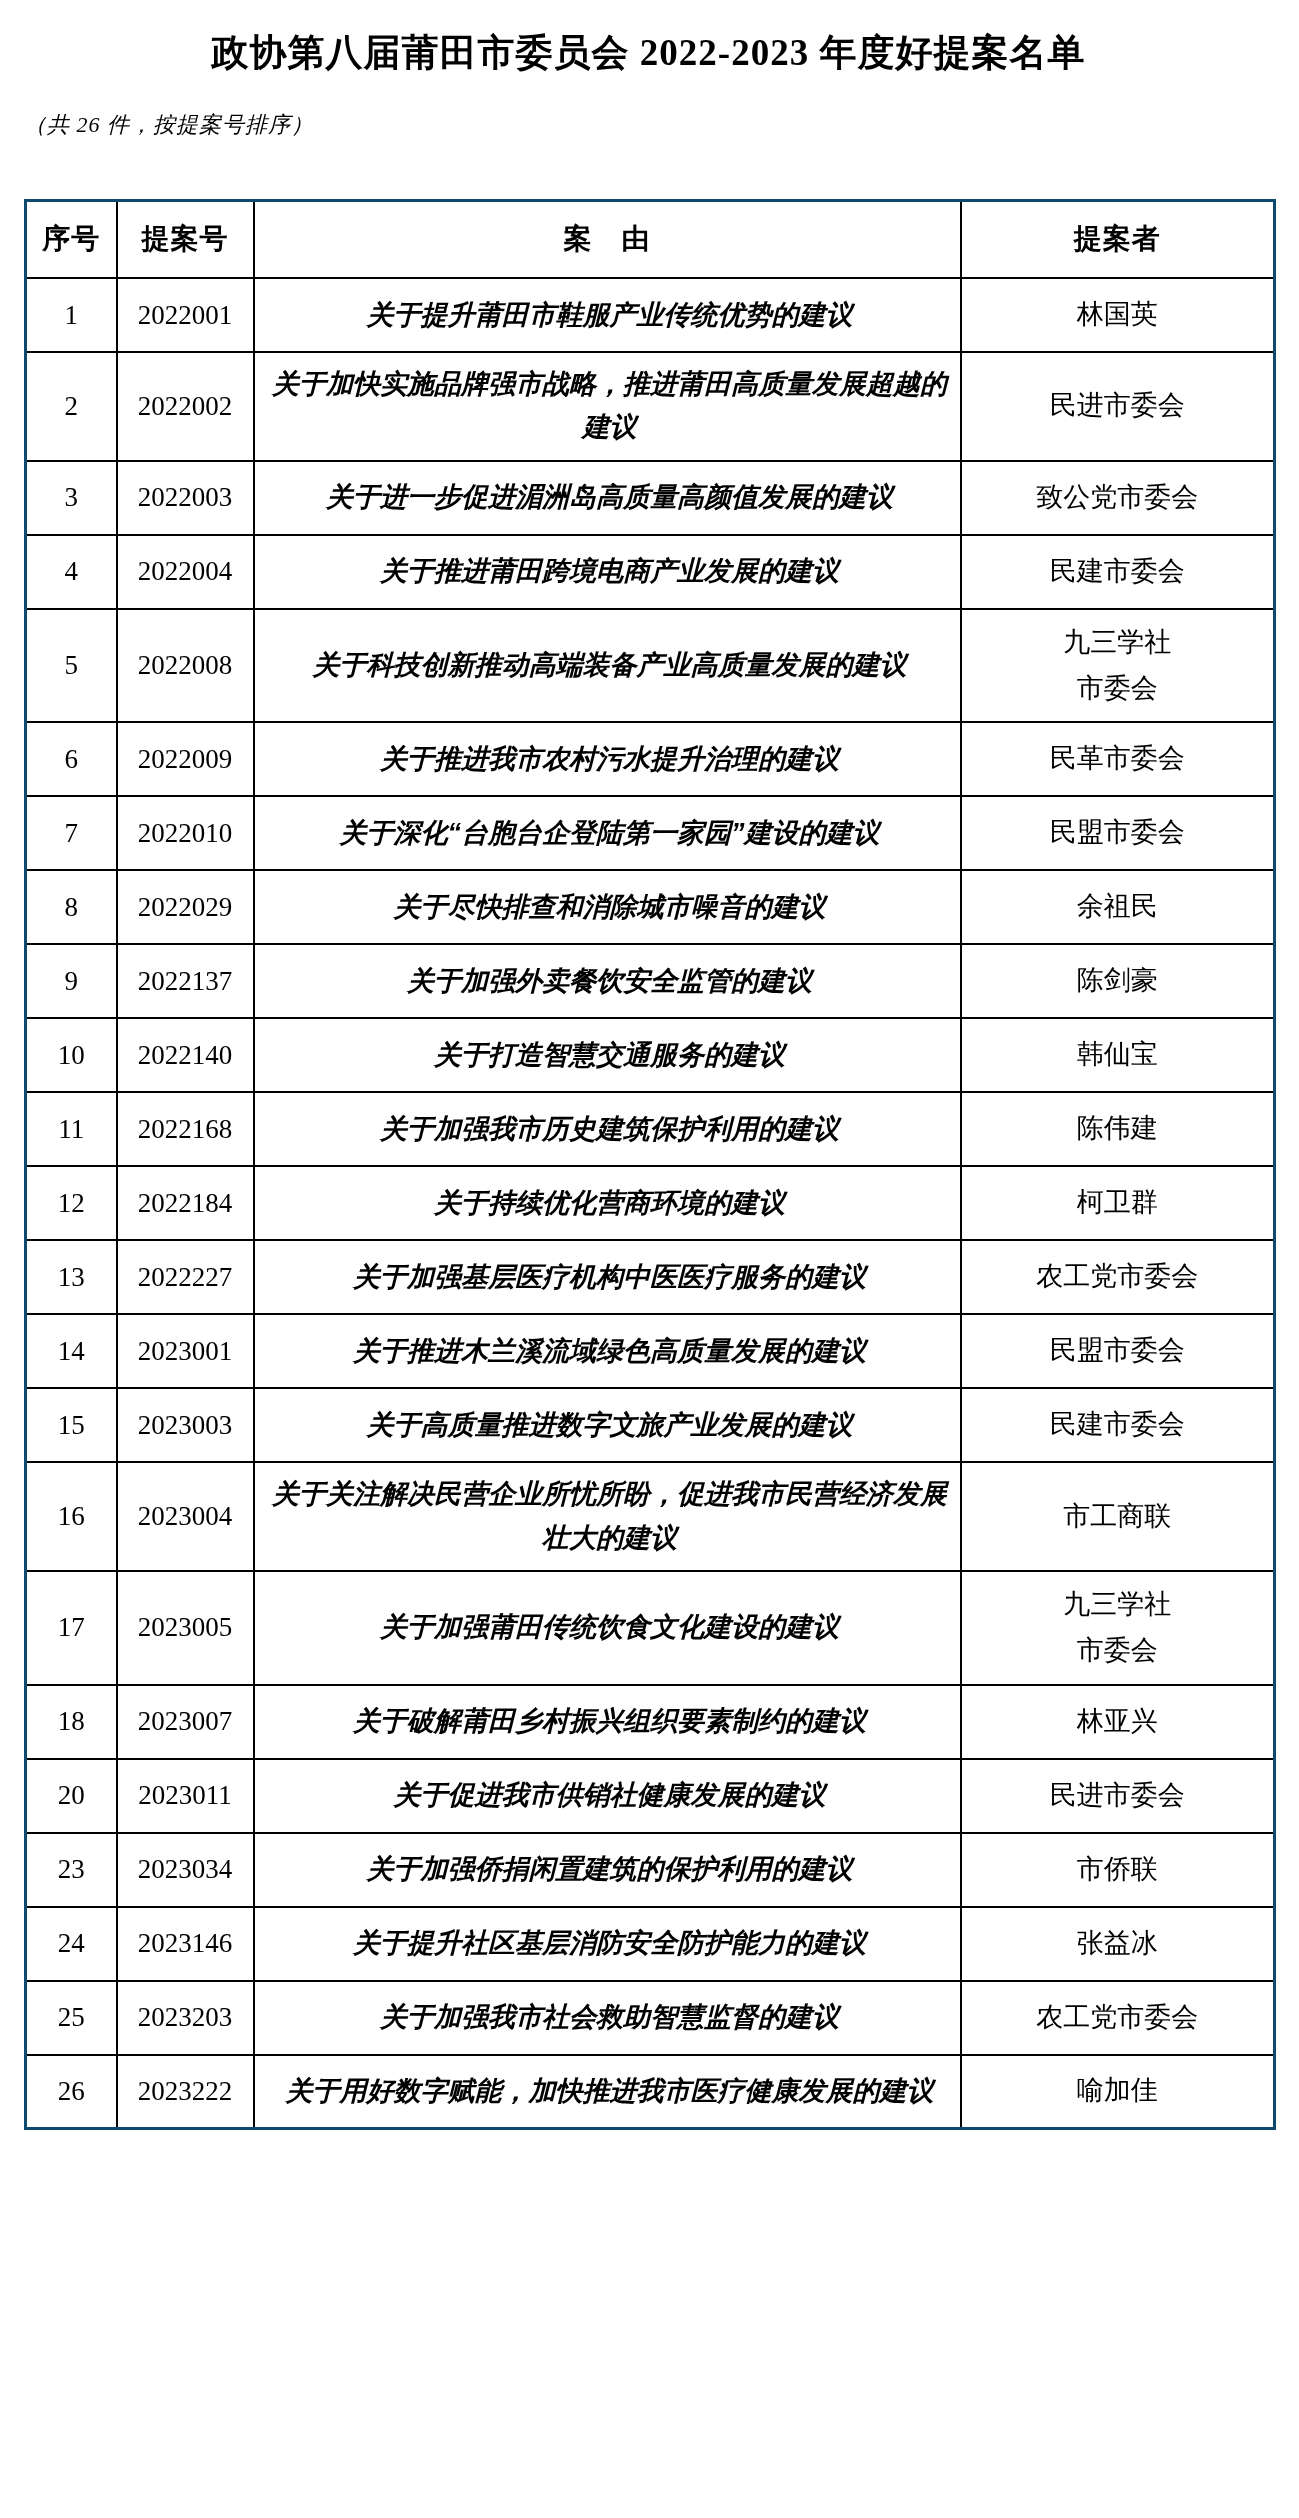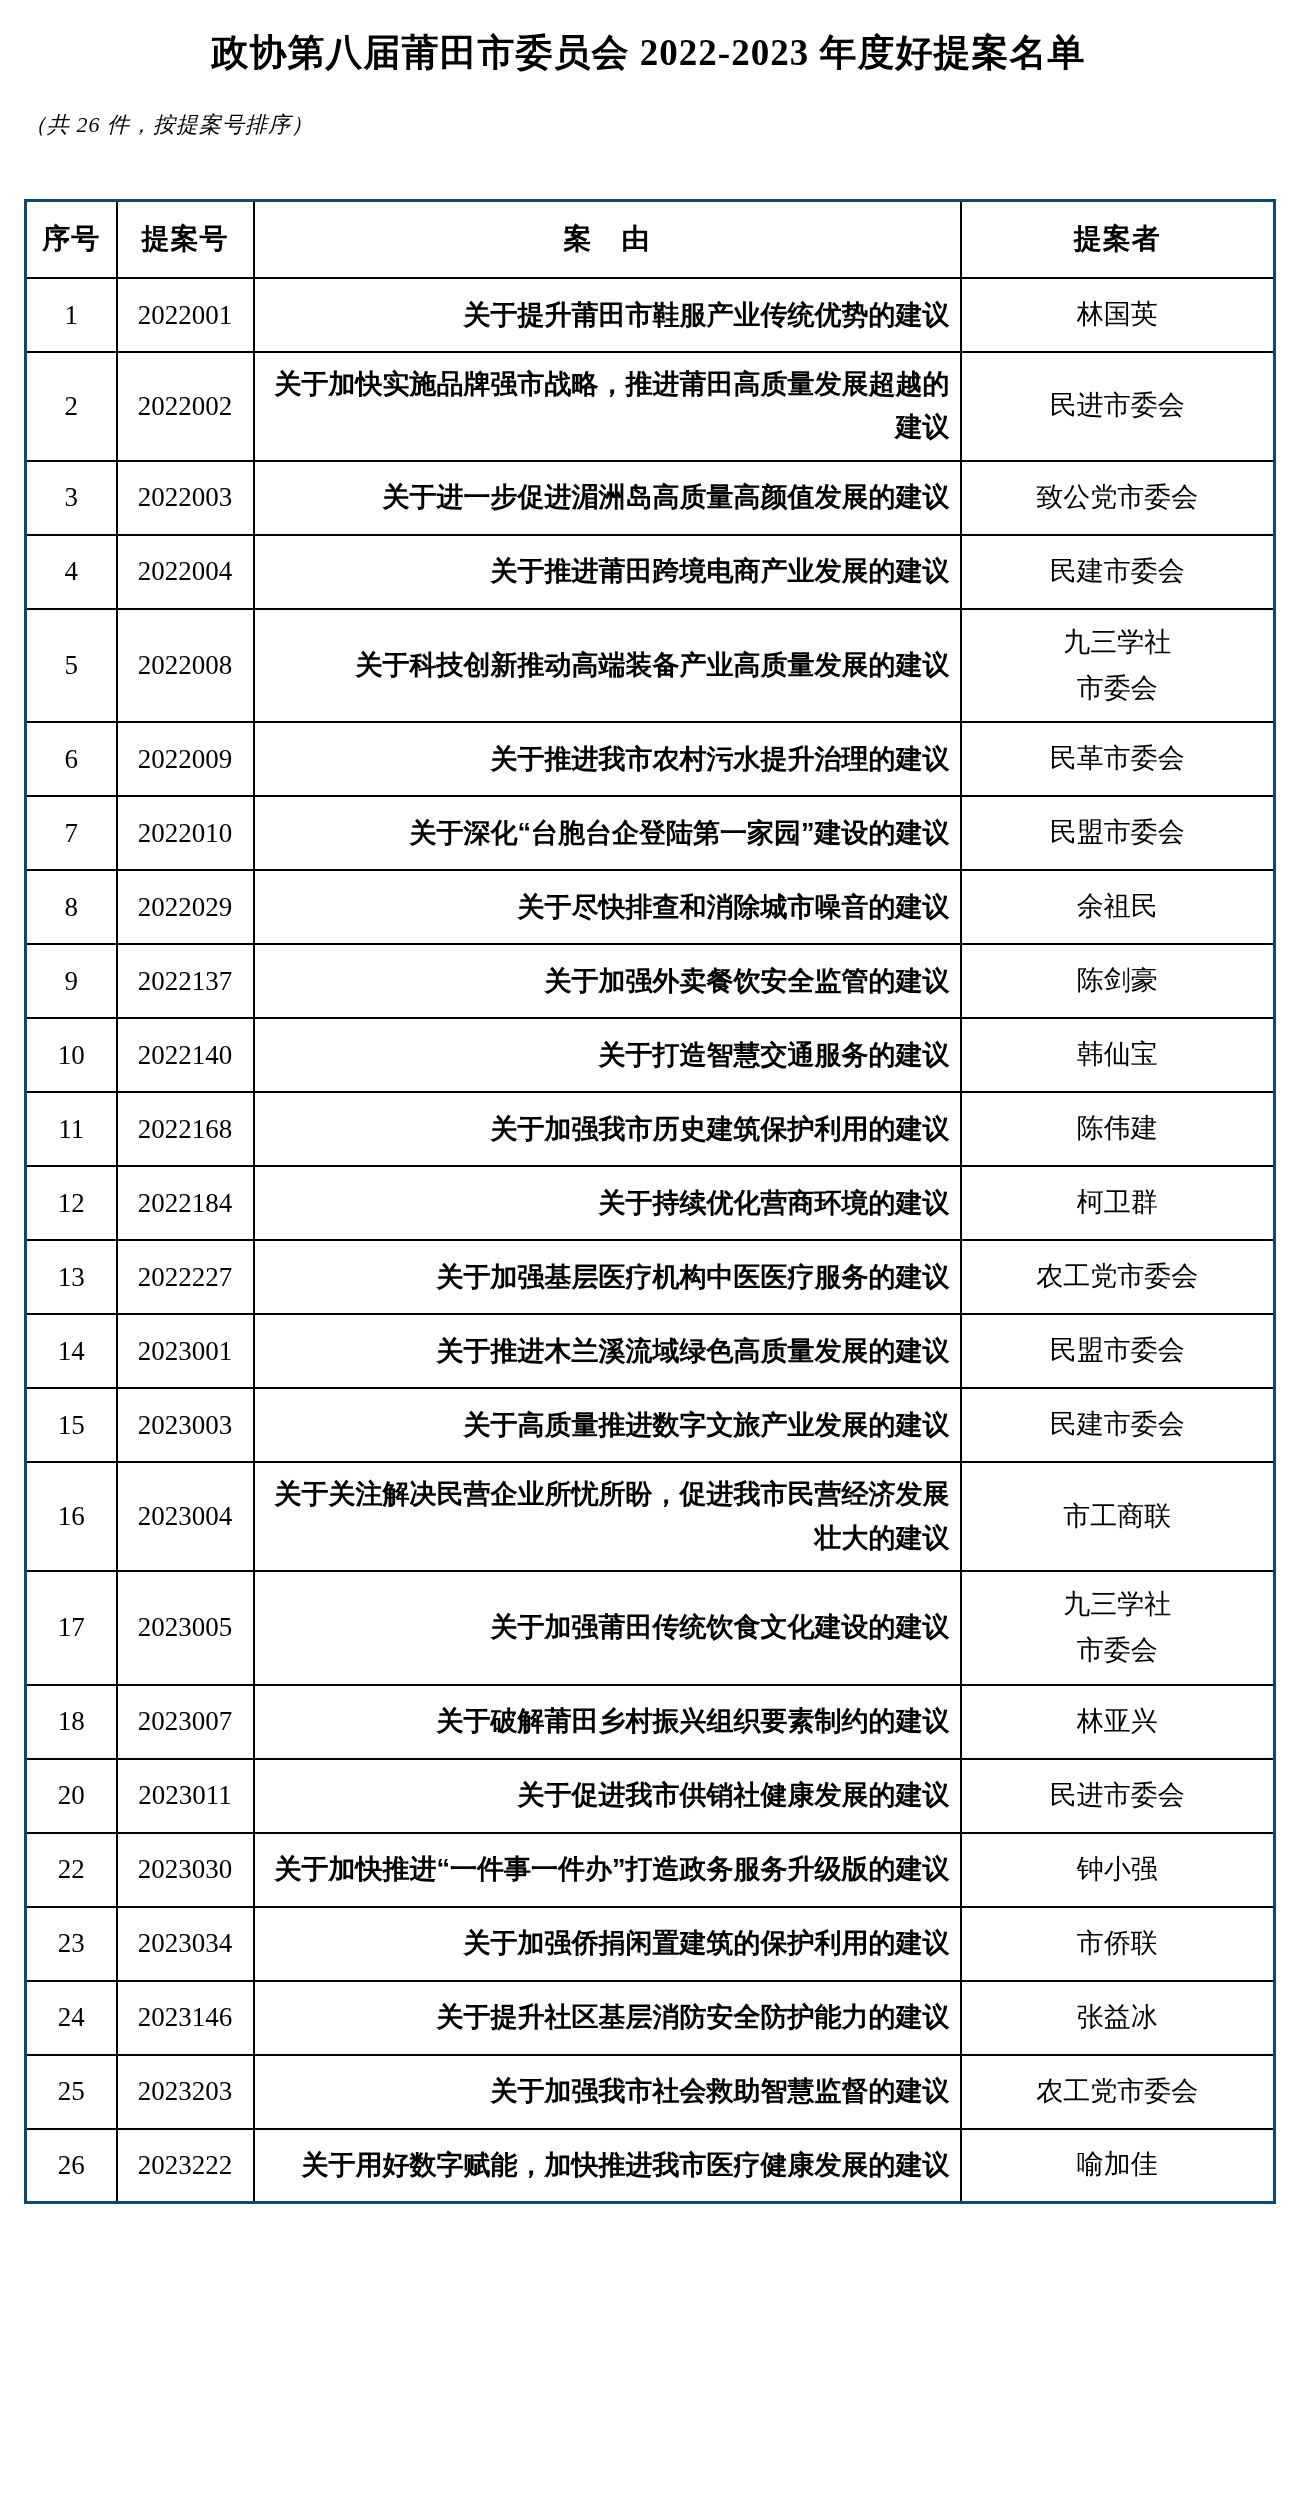--- a/index.html
+++ b/index.html
@@ -62,24 +62,25 @@
   .col-subject  { width: 707px; }
   .col-proposer { width: 314px; }
   td.cell-num {
     font-family: "Liberation Serif", "DejaVu Serif", serif;
     font-size: 27px;
     text-align: center;
   }
   td.cell-subject {
     font-size: 27px;
     font-weight: bold;
-    text-align: right;
+    text-align: center;
     line-height: 1.6;
     padding-left: 15px;
     padding-right: 10px;
+    font-style: italic;
   }
   td.cell-proposer {
     font-size: 27px;
     font-weight: normal;
     text-align: center;
     line-height: 1.7;
     white-space: pre-line;
   }
 </style>
 </head>
@@ -209,26 +210,20 @@
     <td class="col-subject cell-subject">关于破解莆田乡村振兴组织要素制约的建议</td>
     <td class="col-proposer cell-proposer">林亚兴</td>
   </tr>
         <tr>
     <td class="col-no cell-num">20</td>
     <td class="col-pno cell-num">2023011</td>
     <td class="col-subject cell-subject">关于促进我市供销社健康发展的建议</td>
     <td class="col-proposer cell-proposer">民进市委会</td>
   </tr>
         <tr>
-    <td class="col-no cell-num">22</td>
-    <td class="col-pno cell-num">2023030</td>
-    <td class="col-subject cell-subject">关于加快推进“一件事一件办”打造政务服务升级版的建议</td>
-    <td class="col-proposer cell-proposer">钟小强</td>
-  </tr>
-        <tr>
     <td class="col-no cell-num">23</td>
     <td class="col-pno cell-num">2023034</td>
     <td class="col-subject cell-subject">关于加强侨捐闲置建筑的保护利用的建议</td>
     <td class="col-proposer cell-proposer">市侨联</td>
   </tr>
         <tr>
     <td class="col-no cell-num">24</td>
     <td class="col-pno cell-num">2023146</td>
     <td class="col-subject cell-subject">关于提升社区基层消防安全防护能力的建议</td>
     <td class="col-proposer cell-proposer">张益冰</td>

